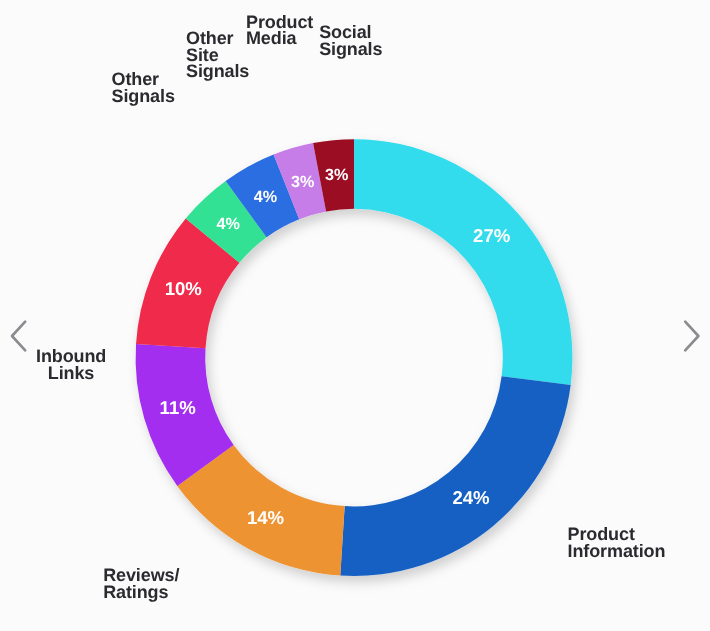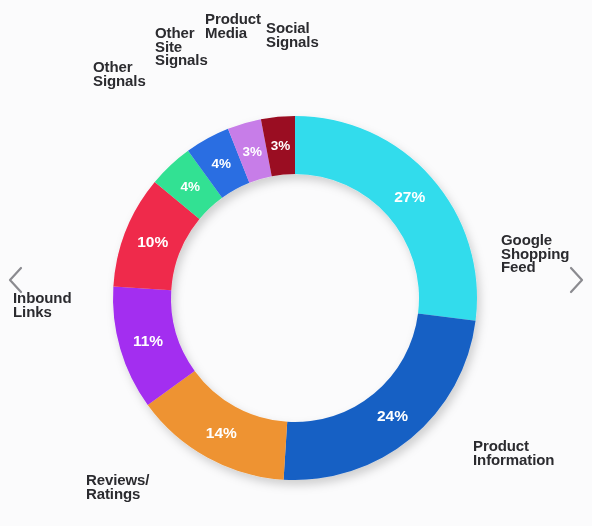--- a/index.html
+++ b/index.html
@@ -76,31 +76,28 @@
         <text x="221.29168786243753" y="432.0749220467111" class="slice-value" font-size="15.5">14%</text>
         <text x="148.07506609142771" y="340.6856392240021" class="slice-value" font-size="15.5">11%</text>
         <text x="152.74419765909755" y="241.6769434392442" class="slice-value" font-size="15.5">10%</text>
         <text x="190.2642927929106" y="186.46780000452407" class="slice-value" font-size="13.5">4%</text>
         <text x="221.29168786243744" y="163.92507795328893" class="slice-value" font-size="13.5">4%</text>
         <text x="252.31436077599773" y="151.07506609142777" class="slice-value" font-size="13.5">3%</text>
         <text x="280.60142806226736" y="145.67901941572876" class="slice-value" font-size="13.5">3%</text>
       </g>
   </svg>
 
-  <div class="cat-label" id="lbl-google-shopping-feed" style="left:501px; top:233px;">Google
-Shopping
-Feed</div>
 
   <div class="cat-label" id="lbl-product-information" style="left:473px; top:439px;">Product
 Information</div>
 
   <div class="cat-label" id="lbl-reviews-ratings" style="left:86px; top:473px;">Reviews/
 Ratings</div>
 
-  <div class="cat-label" id="lbl-inbound-links" style="left:13px; top:291px;">Inbound
+  <div class="cat-label" id="lbl-inbound-links" style="left:30px; top:291px;text-align:center;">Inbound
 Links</div>
 
 
   <div class="cat-label" id="lbl-other-signals" style="left:93px; top:60px;">Other
 Signals</div>
 
   <div class="cat-label" id="lbl-other-site-signals" style="left:155px; top:26px;">Other
 Site
 Signals</div>
 

